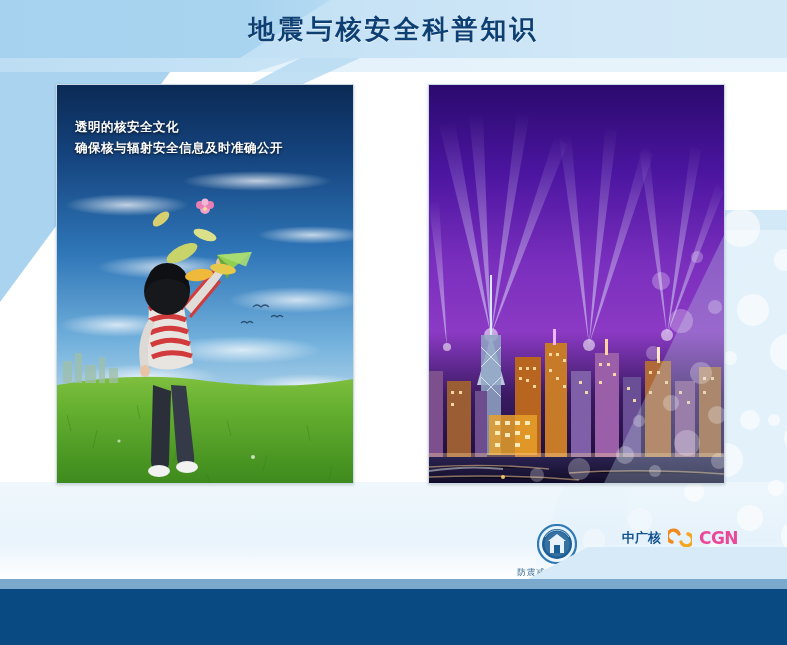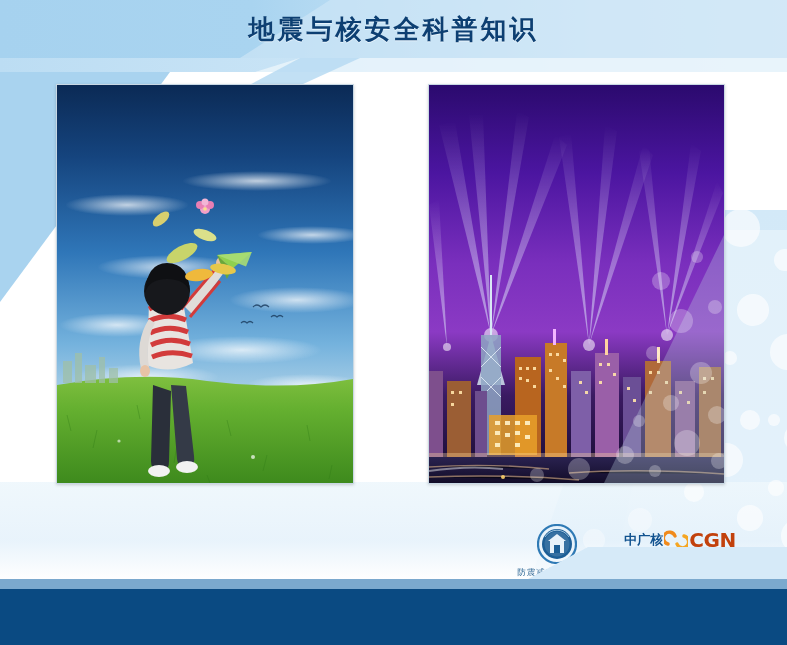--- a/index.html
+++ b/index.html
@@ -84,25 +84,25 @@
   .logo-block{position:absolute;text-align:center;}
   #logo-fangzhen{left:8px;top:0;width:118px;}
   #logo-cgn{left:130px;top:4px;width:120px;}
   .logo-caption{
     font-size:8.5px;color:#1f5c8d;letter-spacing:1px;margin-top:3px;
     font-family:"DejaVu Sans","Liberation Sans",sans-serif;
   }
   .logo-caption.orange{color:#c06a16;}
   .cgn-word{
     font-size:14px;font-weight:bold;color:#11528f;letter-spacing:0;
-    display:flex;align-items:center;justify-content:center;gap:1px;
+    display:flex;align-items:center;justify-content:center;gap:7px;
     font-family:"DejaVu Sans","Liberation Sans",sans-serif;
   }
   .cgn-cn{font-size:13px;font-weight:bold;color:#11528f;}
-  .cgn-en{font-size:20px;font-weight:bold;color:#c2410c;letter-spacing:-.5px;}
+  .cgn-en{font-size:17px;font-weight:bold;color:#ec4899;letter-spacing:-.5px;}
 
   
   .footer-strip{
     position:absolute;left:0;bottom:56px;width:787px;height:10px;
     background:#7ba9ce;
   }
   .footer-bar{
     position:absolute;left:0;bottom:0;width:787px;height:56px;
     background:#0a4a82;
   }
@@ -289,20 +289,22 @@
         <ellipse cx="142" cy="190" rx="14" ry="6" fill="#efb93c" transform="rotate(-8 142 190)"></ellipse>
         <g transform="translate(148,124)">
           <circle cx="0" cy="0" r="5" fill="#f0a0c8"></circle>
           <circle cx="-5" cy="-4" r="4" fill="#e87fb4"></circle>
           <circle cx="5" cy="-4" r="4" fill="#e87fb4"></circle>
           <circle cx="0" cy="-7" r="3.5" fill="#f2b5d6"></circle>
           <circle cx="0" cy="0" r="1.8" fill="#f8e08a"></circle>
         </g>
       </g>
     </svg>
+    <div class="caption">透明的核安全文化
+确保核与辐射安全信息及时准确公开</div>
   </div>
 
   <div class="photo" id="photo-right">
     <svg width="295" height="398" viewBox="0 0 295 398">
       <defs>
         <linearGradient id="nightR" x1="0" y1="0" x2="0" y2="1">
           <stop offset="0%" stop-color="#2b0a6e"></stop>
           <stop offset="22%" stop-color="#4b15a0"></stop>
           <stop offset="45%" stop-color="#7a2fbd"></stop>
           <stop offset="62%" stop-color="#8b3ac4"></stop>

